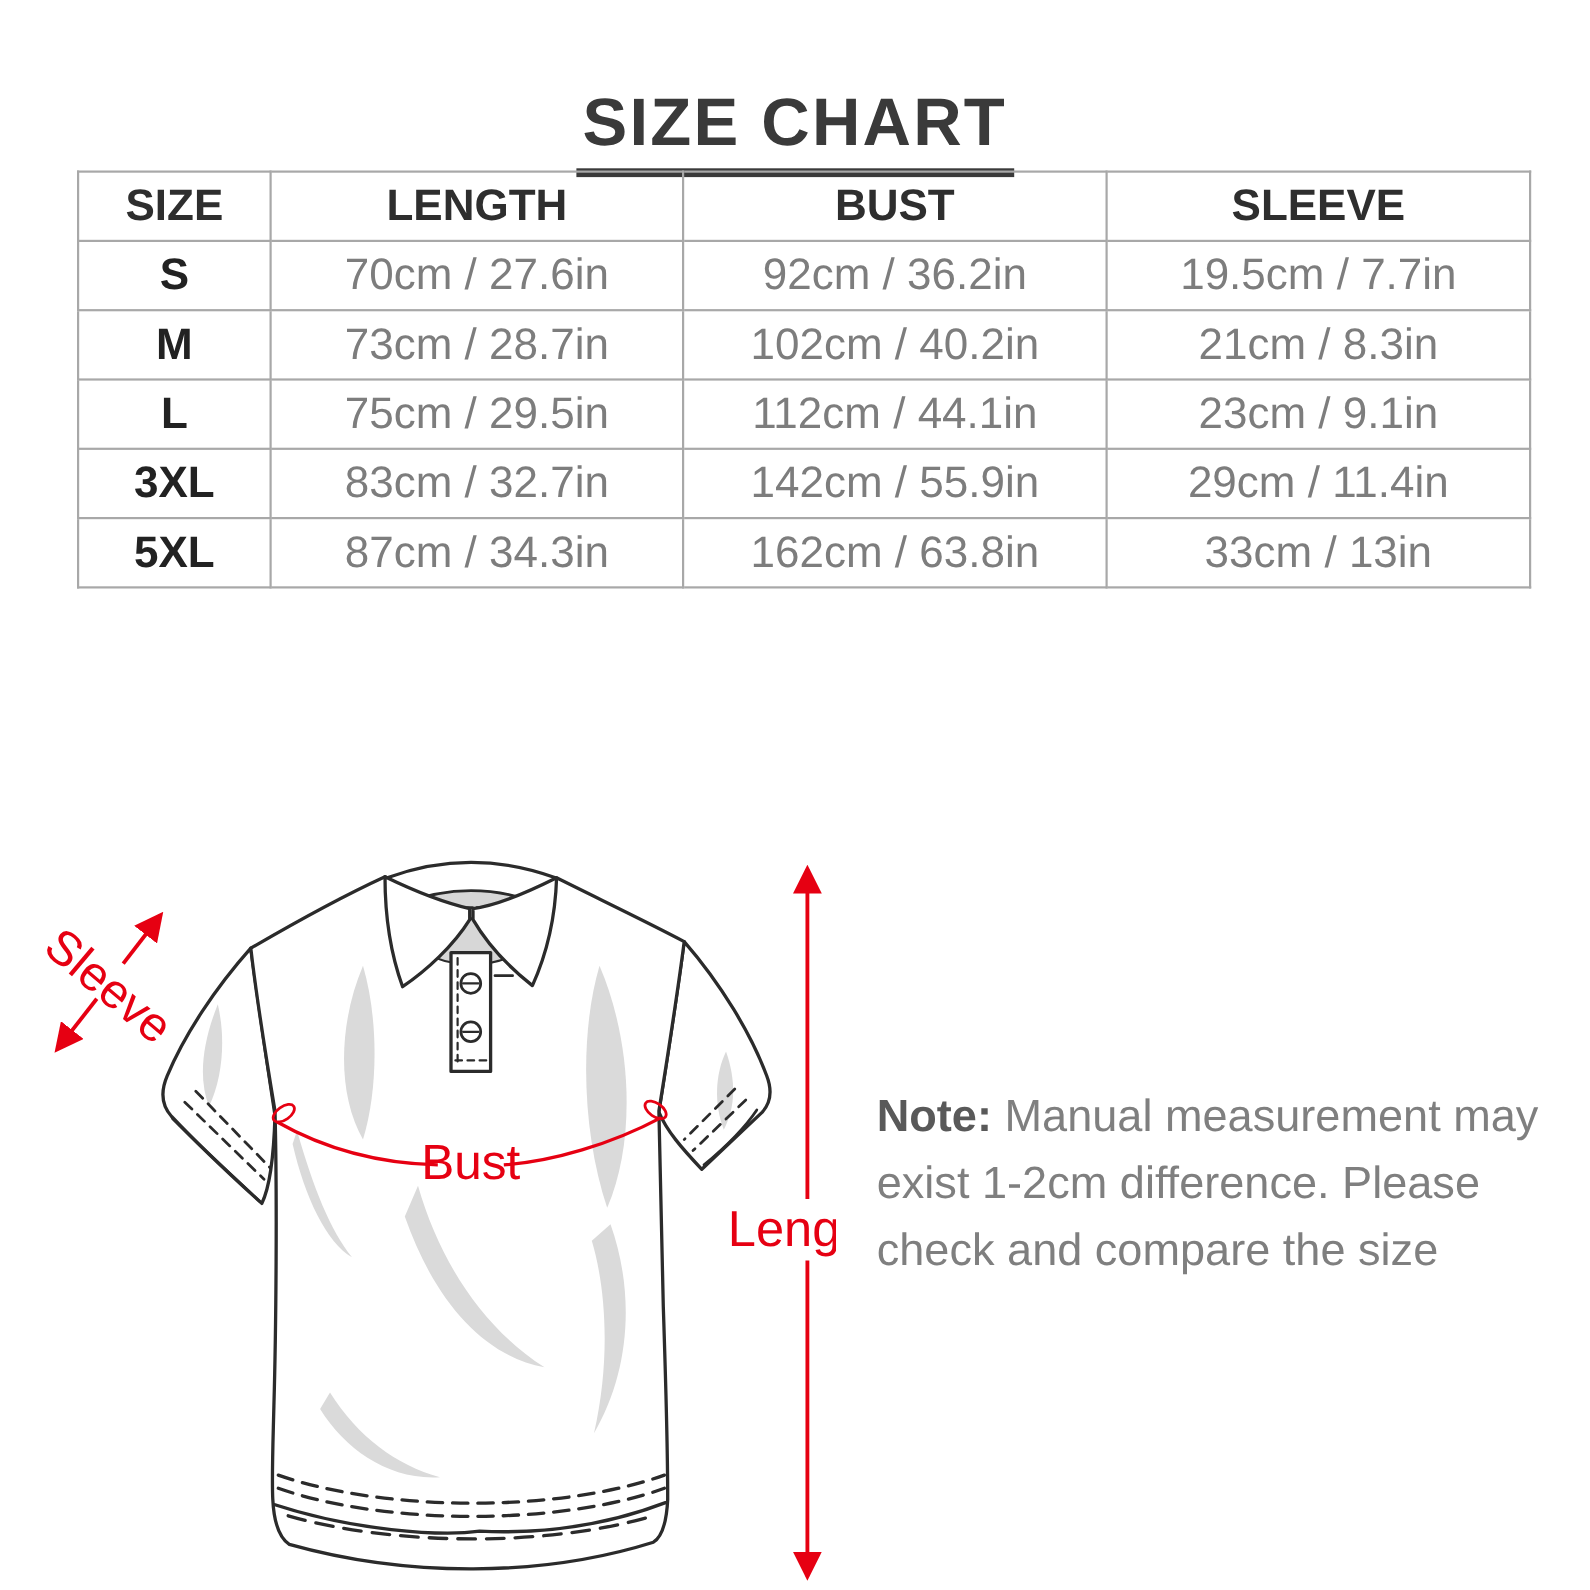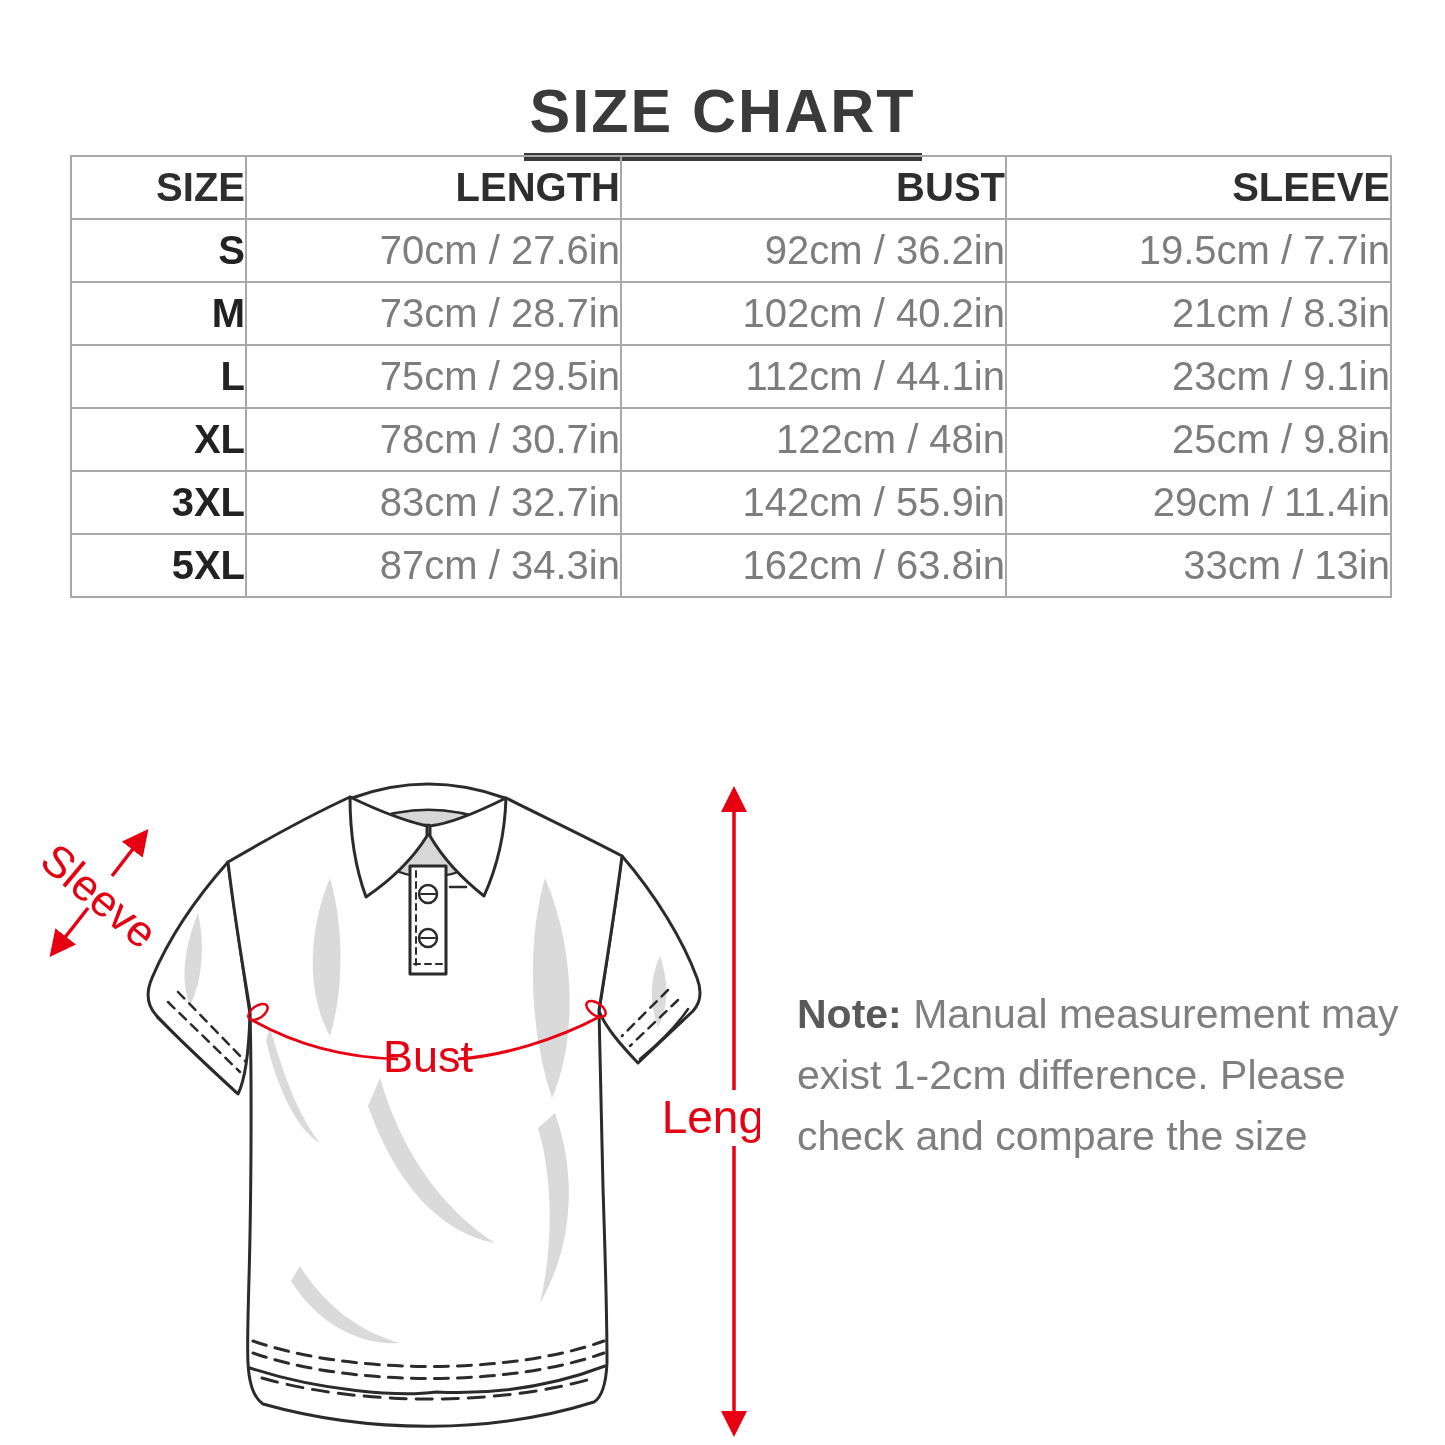--- a/index.html
+++ b/index.html
@@ -13,21 +13,21 @@
     display:inline-block;margin:0;line-height:1;
     font-size:61px;font-weight:bold;color:#3a3a3a;letter-spacing:2px;
     border-bottom:8px solid #3a3a3a;padding:0 6px 11px 6px;
   }
   table.size-table{
     position:absolute;left:70px;top:155px;width:1320px;
     border-collapse:collapse;table-layout:fixed;
   }
   .size-table th,.size-table td{
     border:2px solid #a8a8a8;height:61px;padding:0;
-    text-align:right;vertical-align:middle;font-size:40px;
+    text-align:center;vertical-align:middle;font-size:40px;
   }
   .size-table th{font-weight:bold;color:#2e2e2e;}
   .size-table td{color:#7d7d7d;font-weight:normal;}
   .size-table td.size-cell{font-weight:bold;color:#222222;}
   svg.diagram{position:absolute;left:0;top:778px;width:760px;height:667px;}
   svg.diagram text{font-family:"Liberation Sans",sans-serif;}
   .note{
     position:absolute;left:797px;top:984px;
     font-size:41px;line-height:61px;color:#7f7f7f;white-space:nowrap;
   }
@@ -66,26 +66,20 @@
         <td class="size-cell">M</td>
         <td>73cm / 28.7in</td>
         <td>102cm / 40.2in</td>
         <td>21cm / 8.3in</td>
       </tr>
       <tr>
         <td class="size-cell">L</td>
         <td>75cm / 29.5in</td>
         <td>112cm / 44.1in</td>
         <td>23cm / 9.1in</td>
-      </tr>
-      <tr>
-        <td class="size-cell">XL</td>
-        <td>78cm / 30.7in</td>
-        <td>122cm / 48in</td>
-        <td>25cm / 9.8in</td>
       </tr>
       <tr>
         <td class="size-cell">3XL</td>
         <td>83cm / 32.7in</td>
         <td>142cm / 55.9in</td>
         <td>29cm / 11.4in</td>
       </tr>
       <tr>
         <td class="size-cell">5XL</td>
         <td>87cm / 34.3in</td>

